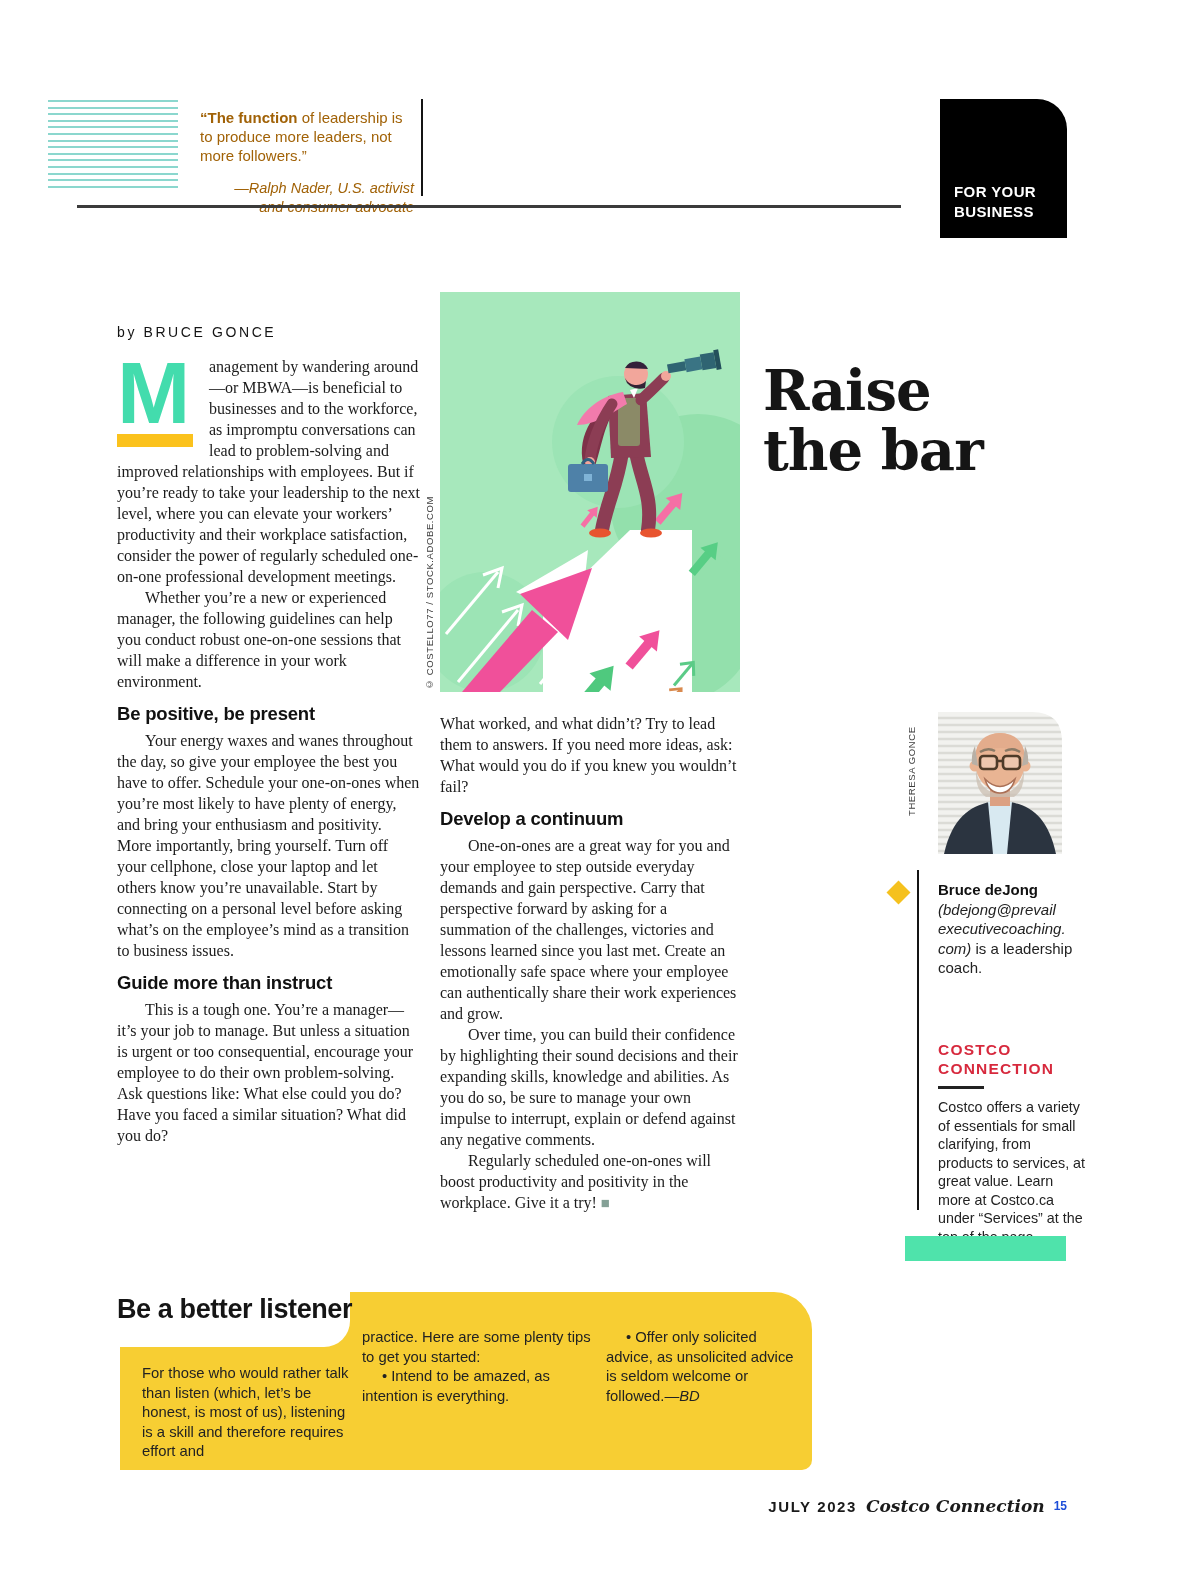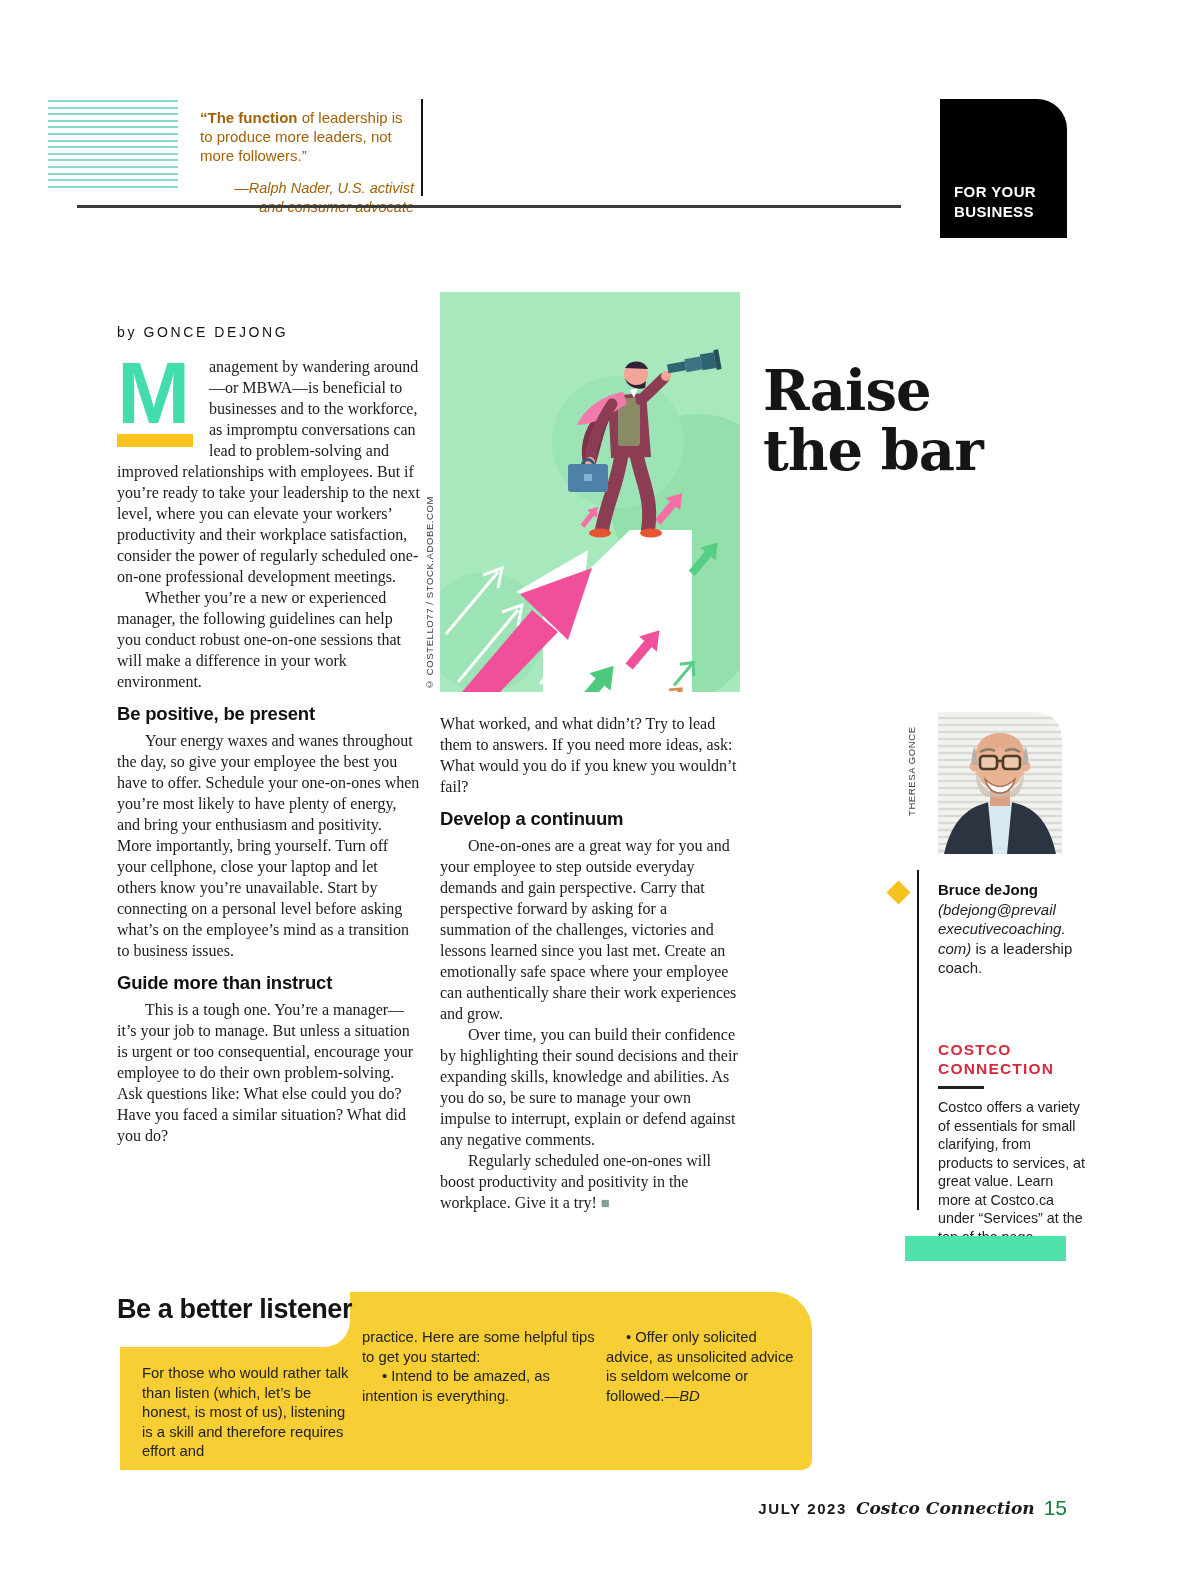--- a/index.html
+++ b/index.html
@@ -71,21 +71,21 @@
   .lb-c2{left:242px;top:36px;width:236px;}
   .lb-c3{left:486px;top:36px;width:200px;}
   .lb-p{margin:0;}
   .lb-bullet{text-indent:20px;}
   .bchar{margin-right:4px;}
 
   
   .footer{position:absolute;right:133px;top:1496px;display:flex;align-items:center;gap:9px;}
   .f-issue{font-size:15px;font-weight:bold;letter-spacing:1.6px;color:#1a1a1a;}
   .f-mag{font-family:"DejaVu Serif",serif;font-style:italic;font-weight:bold;font-size:17px;color:#1a1a1a;}
-  .f-page{font-size:21px;font-weight:normal;color:#15803d;}
+  .f-page{font-size:12px;font-weight:bold;color:#1d4ed8;}
 </style>
 </head>
 <body>
 
 <div class="page">
 
   <div class="stripes"></div>
 
   <div class="pull-quote">
     <div class="pq-text"><strong>“The function</strong><span> of leadership is to produce more leaders, not more followers.”</span></div>
@@ -95,21 +95,21 @@
     </div>
   </div>
 
   <div class="quote-divider"></div>
   <div class="top-rule"></div>
 
   <div class="kicker">
     <div class="kicker-label">FOR YOUR BUSINESS</div>
   </div>
 
-  <div class="byline">by GONCE DEJONG</div>
+  <div class="byline">by BRUCE GONCE</div>
 
   <div class="col-left">
     <div class="dropcap-float">
       <div class="dropcap-m">M</div>
       <div class="dropcap-bar"></div>
     </div>
     <p class="body-p">anagement by wandering around—or MBWA—is beneficial to businesses and to the workforce, as impromptu conversations can lead to problem-solving and improved relationships with employees. But if you’re ready to take your leadership to the next level, where you can elevate your workers’ productivity and their workplace satisfaction, consider the power of regularly scheduled one-on-one professional development meetings.</p>
     <p class="body-p ind">Whether you’re a new or experienced manager, the following guidelines can help you conduct robust one-on-one sessions that will make a difference in your work environment.</p>
     <h3 class="sec-h">Be positive, be present</h3>
     <p class="body-p ind">Your energy waxes and wanes throughout the day, so give your employee the best you have to offer. Schedule your one-on-ones when you’re most likely to have plenty of energy, and bring your enthusiasm and positivity. More importantly, bring yourself. Turn off your cellphone, close your laptop and let others know you’re unavailable. Start by connecting on a personal level before asking what’s on the employee’s mind as a transition to business issues.</p>
@@ -276,21 +276,21 @@
     <div class="costco-rule"></div>
     <p class="costco-body">Costco offers a variety of essentials for small clarifying, from products to services, at great value. Learn more at Costco.ca under “Services” at the top of the page.</p>
   </div>
 
   <div class="teal-bar"></div>
 
   <div class="listener-box">
     <div class="notch"></div>
     <div class="lb-col lb-c1">For those who would rather talk than listen (which, let’s be honest, is most of us), listening is a skill and therefore requires effort and</div>
     <div class="lb-col lb-c2">
-      <p class="lb-p">practice. Here are some helpful tips to get you started:</p>
+      <p class="lb-p">practice. Here are some plenty tips to get you started:</p>
       <p class="lb-p lb-bullet"><span class="bchar">•</span><span>Intend to be amazed, as intention is everything.</span></p>
     </div>
     <div class="lb-col lb-c3">
       <p class="lb-p lb-bullet"><span class="bchar">•</span><span>Offer only solicited advice, as unsolicited advice is seldom welcome or followed.</span><em>—BD</em></p>
     </div>
   </div>
   <div class="listener-title">Be a better listener</div>
 
   <div class="footer">
     <span class="f-issue">JULY 2023</span>

